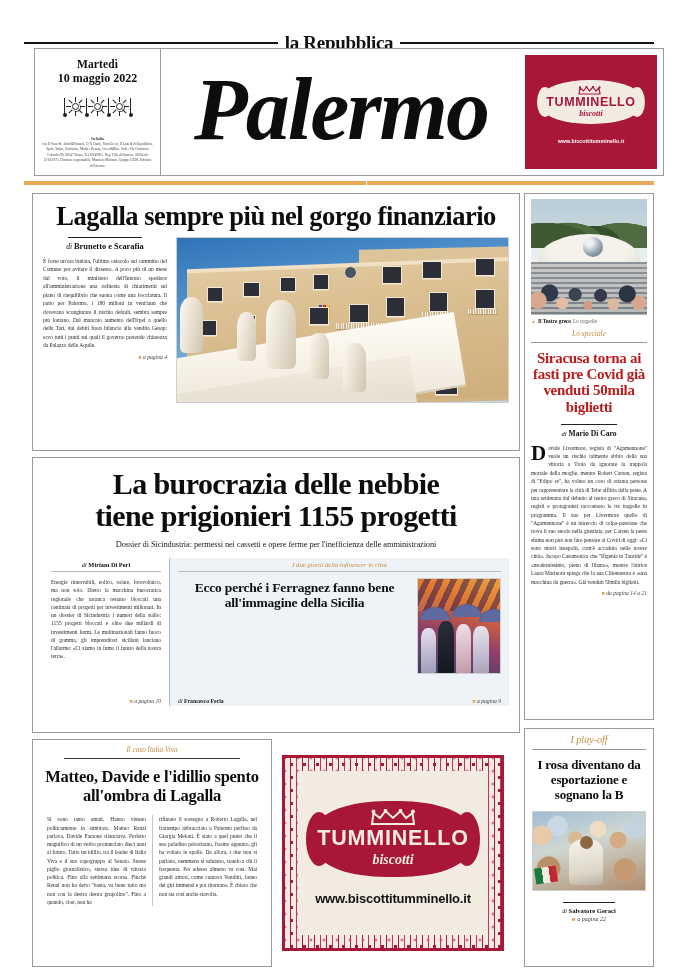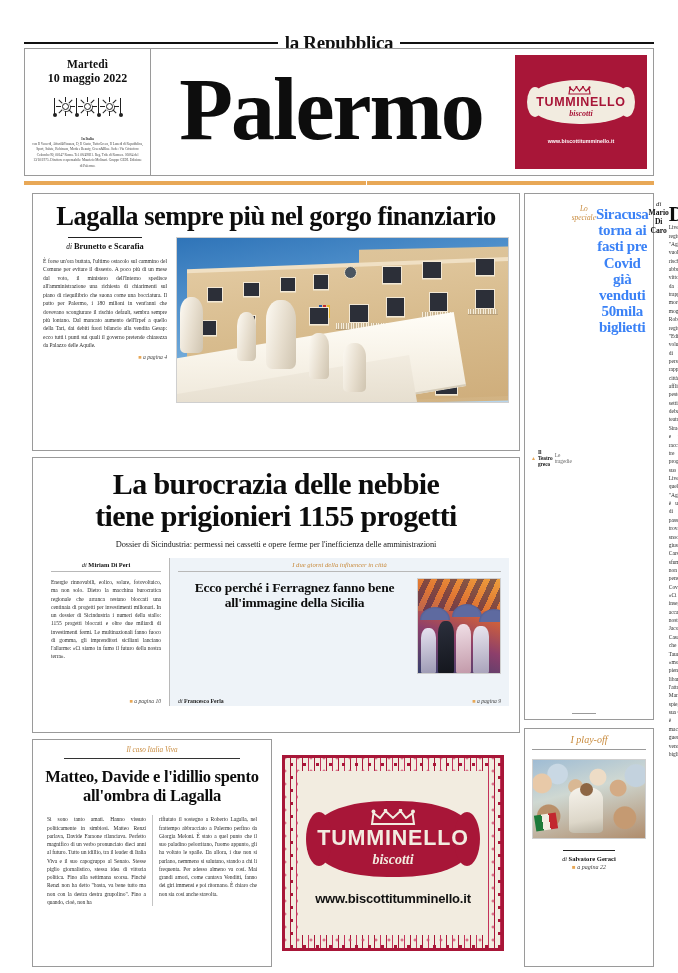--- a/index.html
+++ b/index.html
@@ -19,21 +19,21 @@
   }
   .rule-l, .rule-r { flex: 1; height: 2px; background: #111; }
   .rule-l { margin-right: 7px; }
   .rule-r { margin-left: 7px; }
   .repubblica-name {
     font-family: "Liberation Serif", serif;
     font-weight: bold; font-size: 19px; letter-spacing: -0.3px;
     color: #111; white-space: nowrap;
   }
   .masthead-box {
-    position: absolute; left: 0; top: 18px; width: 630px; height: 128px;
+    position: absolute; left: 10px; top: 18px; width: 630px; height: 128px;
     border: 1px solid #9a9a9a; background: #fff;
     display: flex; align-items: stretch;
   }
   .mh-left {
     width: 126px; border-right: 1px solid #9a9a9a;
     padding: 9px 5px 4px; text-align: center;
     display: flex; flex-direction: column;
   }
   .mh-day { font-weight: bold; font-size: 11.5px; color: #111; letter-spacing: .1px; }
   .mh-date { font-weight: bold; font-size: 12px; color: #111; margin-top: 1px; }
@@ -69,21 +69,21 @@
   }
   .colophon { margin-top: auto; padding: 0 2px 2px; }
   .colophon-title {
     font-weight: bold; font-size: 3.6px; color: #333; text-align: center;
     margin-bottom: 1px;
   }
   .colophon-body {
     font-size: 3.5px; line-height: 1.55; color: #4a4a4a;
     text-align: center; letter-spacing: -0.05px;
   }
-  .mh-center { flex: 1; position: relative; overflow: hidden; }
+  .mh-center { flex: 1; position: relative; overflow: hidden; font-style: italic; }
   .palermo-title {
     position: absolute; left: 50%; top: 50%;
     transform: translate(-50%, -52%);
     font-family: "Liberation Serif", serif;
     font-weight: bold; font-size: 88px; line-height: .82;
     letter-spacing: -2px; color: #0d0d0d; white-space: nowrap;
   }
   .mh-right { width: 142px; padding: 6px 6px 6px 4px; display: flex; }
 
   
@@ -217,21 +217,21 @@
   .ph-stair2 {
     position: absolute; left: -6%; right: 28%; bottom: -14%; height: 30%;
     background: linear-gradient(8deg, #ddd4c2, #f2ece0);
     transform: rotate(-9.5deg);
   }
 
   
   .rail {
     position: absolute; left: 524px; top: 193px; width: 130px; height: 527px;
     border: 1px solid #9a9a9a; background: #fff; padding: 5px 6px;
-    display: flex; flex-direction: row;
+    display: flex; flex-direction: column;
   }
   .rail-photo { height: 116px; position: relative; overflow: hidden; }
   .tg-sky { position: absolute; inset: 0; background: linear-gradient(180deg, #cfe0ea 0%, #e8eef0 45%, #f2f1ec 100%); }
   .tg-trees {
     position: absolute; left: 0; right: 0; top: 0; height: 42%;
     background:
       radial-gradient(ellipse at 12% 90%, #3f5a33 0 32%, transparent 33%),
       radial-gradient(ellipse at 32% 85%, #4b6b3c 0 30%, transparent 31%),
       radial-gradient(ellipse at 55% 92%, #36502c 0 28%, transparent 29%),
       radial-gradient(ellipse at 78% 86%, #4e6c40 0 30%, transparent 31%),
@@ -274,21 +274,21 @@
   .tri { color: #e8a857; font-size: 5px; }
   .rail-caption b { font-weight: bold; }
   .rail-caption span.light { color: #666; }
   .kicker {
     margin-top: 5px; text-align: center; font-style: italic;
     font-size: 7.4px; color: #c88a3c; padding-bottom: 4px;
     border-bottom: 1px solid #9a9a9a;
   }
   .rail-head {
     margin-top: 7px; text-align: center; font-weight: bold;
-    font-size: 15px; line-height: 1.08; letter-spacing: -0.3px; color: #3b82f6;
+    font-size: 15px; line-height: 1.08; letter-spacing: -0.3px; color: #b91c1c;
   }
   .rail-byline-rule { width: 56px; height: 1px; background: #222; margin: 9px auto 4px; }
   .rail-byline { text-align: center; font-size: 7.6px; color: #111; }
   .rail-body {
     margin-top: 6px; font-size: 5.5px; line-height: 1.52;
     text-align: justify; color: #2b2b2b; letter-spacing: -0.05px;
   }
   .rail-body::first-letter {
     float: left; font-size: 21px; line-height: .82; font-weight: bold;
     padding: 1px 2px 0 0; color: #0d0d0d;
@@ -768,20 +768,21 @@
           <div class="ad-word">TUMMINELLO</div>
           <div class="ad-sub">biscotti</div>
         </div>
         <div class="ad-url">www.biscottitumminello.it</div>
       </div>
     </div>
   </div>
 
   <div class="br-box">
     <div class="br-kicker">I play-off</div>
+    <div class="br-head">I rosa diventano da esportazione e sognano la B</div>
     <div class="br-photo">
       <div class="bp-bg"></div>
       <div class="bp-crowd"></div>
       <div class="bp-player"></div>
       <div class="bp-head"></div>
       <div class="bp-flag"></div>
     </div>
     <div class="br-byline-rule"></div>
     <div class="br-byline">
       <i style="font-size:6px;">di</i>

